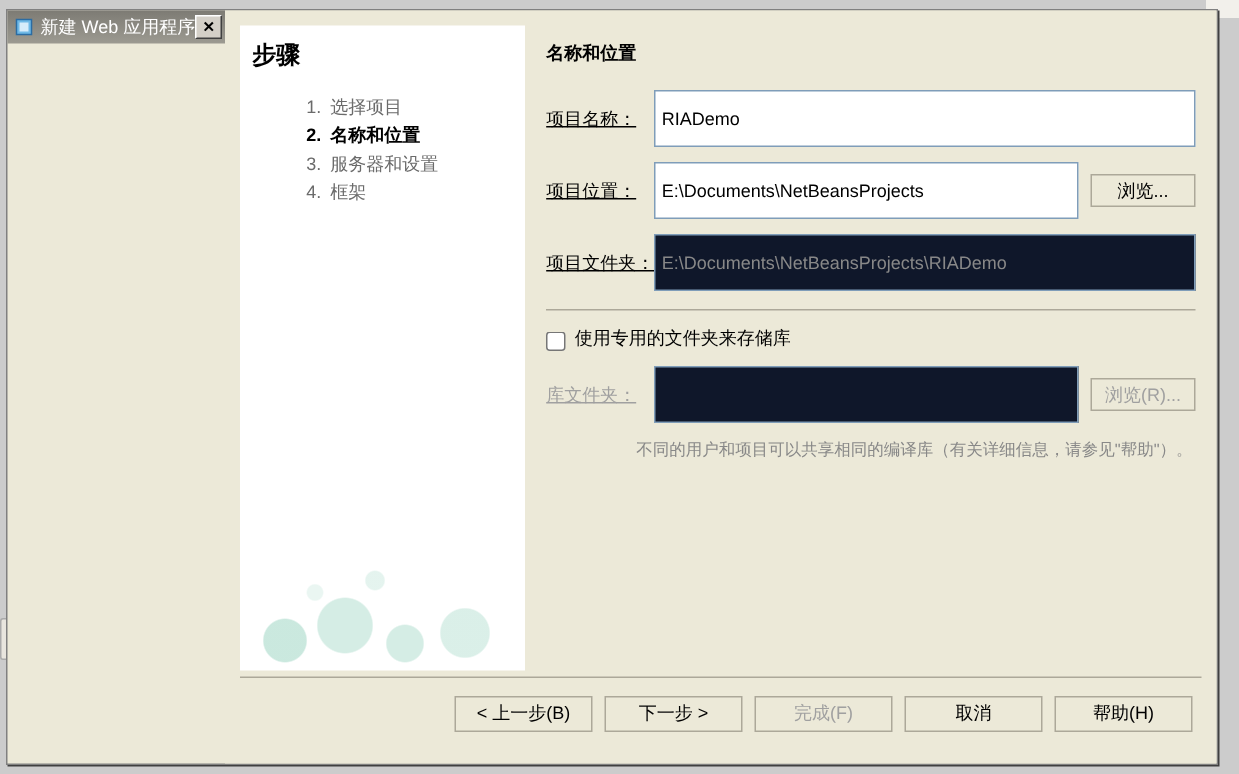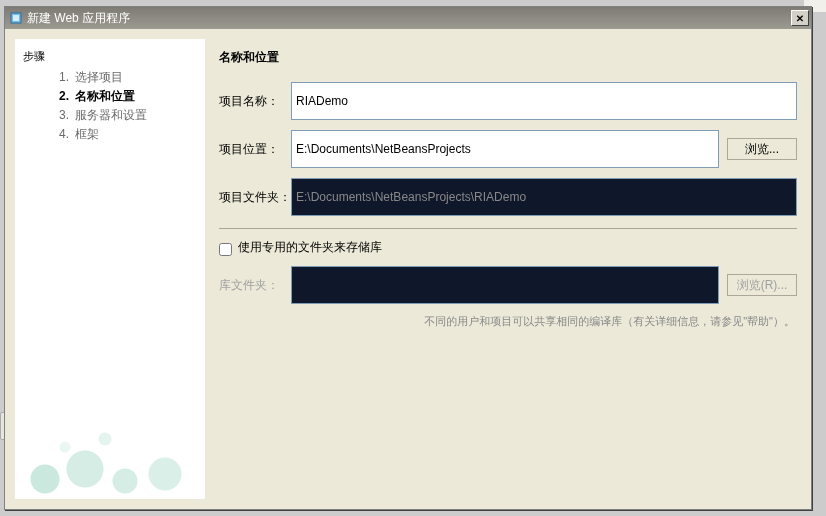--- a/index.html
+++ b/index.html
@@ -8,21 +8,21 @@
   .taskbar-frag { position: absolute; left: 0; top: 412px; height: 28px; width: 17px; background: #e8e5de; border: 1px solid #aaa; border-radius: 2px; }
   .edge-frag { position: absolute; right: 0; top: 0; width: 22px; height: 12px; background: #f2f0eb; }
   .window {
     position: absolute;
     left: 4px; top: 6px;
     width: 808px; height: 504px;
     background: #ece9d8;
     border: 1px solid #808080;
     box-shadow: 1px 1px 0 #404040;
     display: flex;
-    flex-direction: column;
+    flex-direction: row;
   }
   .titlebar {
     height: 22px;
     background: linear-gradient(#7d7b74, #9c9a91);
     color: #fff;
     display: flex;
     align-items: center;
     padding: 0 2px 0 4px;
     font-size: 12px;
   }
@@ -54,21 +54,21 @@
     display: flex;
   }
   .sidebar {
     width: 190px;
     background: #fff;
     border: none;
     padding: 10px 8px;
     position: relative;
   }
   .sidebar h4 {
-    font-size: 11px; font-weight: normal; margin-bottom: 4px;
+    font-size: 16px; font-weight: bold; margin-bottom: 14px;
   }
   .sidebar ol { list-style: none; padding-left: 4px; }
   .sidebar li { padding: 1px 0; color: #6b6b6b; margin-left: 32px; }
   .sidebar li .num { display: inline-block; width: 16px; }
   .sidebar li.current { font-weight: bold; color: #000; }
   .sidebar-bg {
     position: absolute; left: 0; bottom: 0; width: 190px; height: 80px;
     pointer-events: none;
     background:
       radial-gradient(circle at 30px 60px, rgba(150,210,190,0.5) 0 14px, transparent 15px),
@@ -79,21 +79,21 @@
       radial-gradient(circle at 50px 28px, rgba(150,210,190,0.2) 0 5px, transparent 6px);
   }
   .main {
     flex: 1;
     padding: 10px 4px 4px 14px;
     background: #ece9d8;
     position: relative;
   }
   .main h4 { font-size: 12px; font-weight: bold; margin-bottom: 16px; }
   .form-row { display: flex; align-items: center; margin-bottom: 10px; }
-  .form-row .label { width: 72px; color: #000; }
+  .form-row .label { width: 72px; color: #000; text-decoration: underline; }
   .form-row input[type=text] {
     flex: 1;
     height: 20px;
     border: 1px solid #7f9db9;
     background: #fff;
     padding: 18px 4px;
     font-size: 12px;
     font-family: inherit;
   }
   .form-row input[disabled] { background: #0f172a; color: #888; }
@@ -196,15 +196,22 @@
             <span class="label" style="color:#a0a0a0">库文件夹：</span>
             <input type="text" disabled="" value="" style="">
             <button class="browse" disabled="">浏览(R)...</button>
           </div>
 
           <div class="hint">不同的用户和项目可以共享相同的编译库（有关详细信息，请参见"帮助"）。</div>
 
         </div>
       </div>
 
+      <div class="button-bar">
+        <button class="btn">&lt; 上一步(B)</button>
+        <button class="btn">下一步 &gt;</button>
+        <button class="btn" disabled="">完成(F)</button>
+        <button class="btn">取消</button>
+        <button class="btn">帮助(H)</button>
+      </div>
     </div>
   </div>
 </div>
 
 </body></html>

